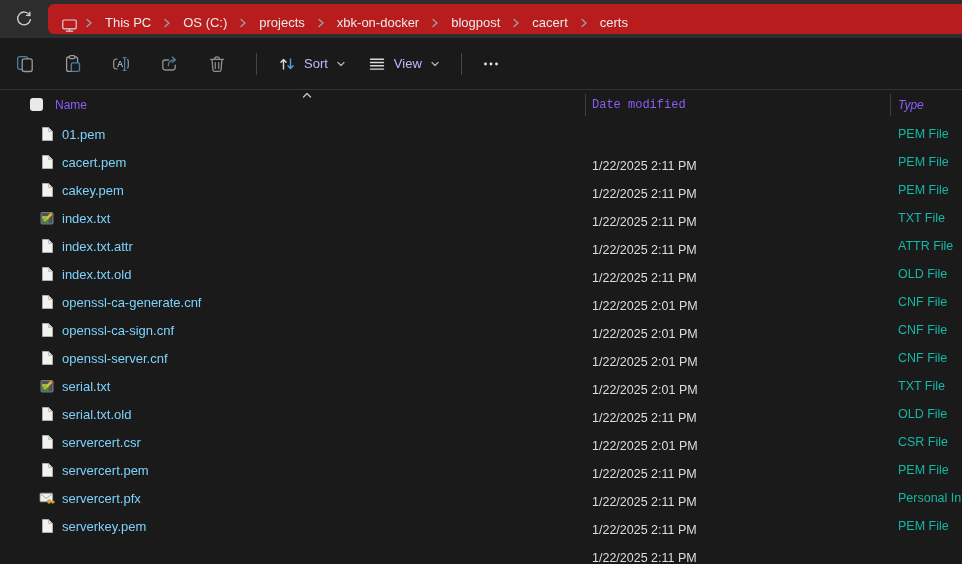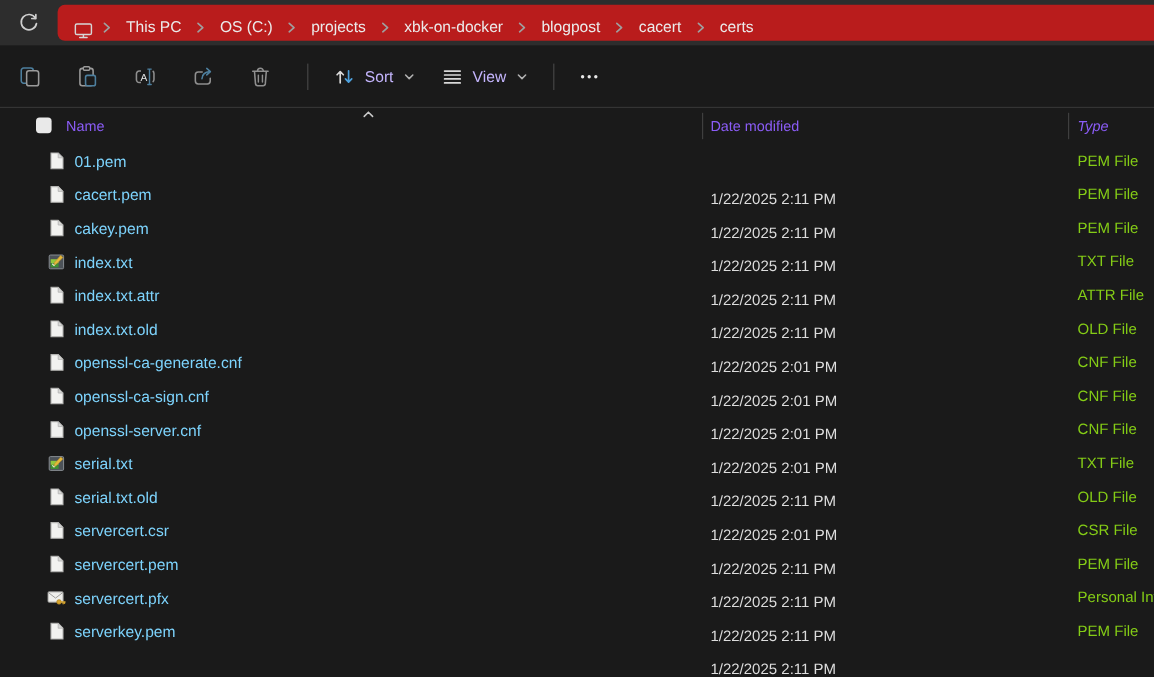--- a/index.html
+++ b/index.html
@@ -55,37 +55,37 @@
   
   .list-header {
     position: absolute; top: 91px; left: 0; right: 0; height: 28px;
     font-size: 12px; color: #8b5cf6;
   }
   .hdr-checkbox {
     position: absolute; left: 30px; top: 7px; width: 13px; height: 13px;
     background: #e9e9e9; border-radius: 3px;
   }
   .hdr-name   { position: absolute; left: 55px;  top: 7px; }
-  .hdr-date   { position: absolute; left: 592px; top: 7px; }
+  .hdr-date   { position: absolute; left: 592px; top: 7px; font-family: Liberation Mono, monospace; }
   .hdr-type   { position: absolute; left: 898px; top: 7px; font-style: italic; }
   .hdr-div1   { position: absolute; left: 585px; top: 3px; width: 1px; height: 22px; background: #3f3f3f; }
   .hdr-div2   { position: absolute; left: 890px; top: 3px; width: 1px; height: 22px; background: #3f3f3f; }
   .sort-caret { position: absolute; left: 301px; top: 0px; }
 
   
   .file-list { position: absolute; top: 120px; left: 0; right: 0; }
   .row { position: relative; height: 28px; }
   .row .icon-cell { position: absolute; left: 39px; top: 6px; width: 16px; height: 16px; }
   .row .icon-cell svg { display: none; }
   .row[data-icon="plain"] .ic-plain { display: block; }
   .row[data-icon="txt"]   .ic-txt   { display: block; }
   .row[data-icon="pfx"]   .ic-pfx   { display: block; }
   .row .name { position: absolute; left: 62px;  top: 7px; font-size: 13px;   color: #7dd3fc; white-space: nowrap; }
   .row .date { position: absolute; left: 592px; top: 7px; font-size: 12.5px; color: #dddddd; white-space: nowrap; margin-top: 32px; }
-  .row .type { position: absolute; left: 898px; top: 7px; font-size: 12.5px; color: #84cc16; white-space: nowrap; }
+  .row .type { position: absolute; left: 898px; top: 7px; font-size: 12.5px; color: #14b8a6; white-space: nowrap; }
 </style>
 </head>
 <body>
 
 <div class="topbar">
   <div class="refresh-btn">
     <svg width="18" height="18" viewBox="0 0 18 18">
       <path d="M14.6 5.2 A6.4 6.4 0 1 0 15.4 9.6" fill="none" stroke="#cfcfcf" stroke-width="1.4" stroke-linecap="round"></path>
       <path d="M14.9 2.2 L14.8 5.5 L11.5 5.4" fill="none" stroke="#cfcfcf" stroke-width="1.4" stroke-linecap="round" stroke-linejoin="round"></path>
     </svg>

